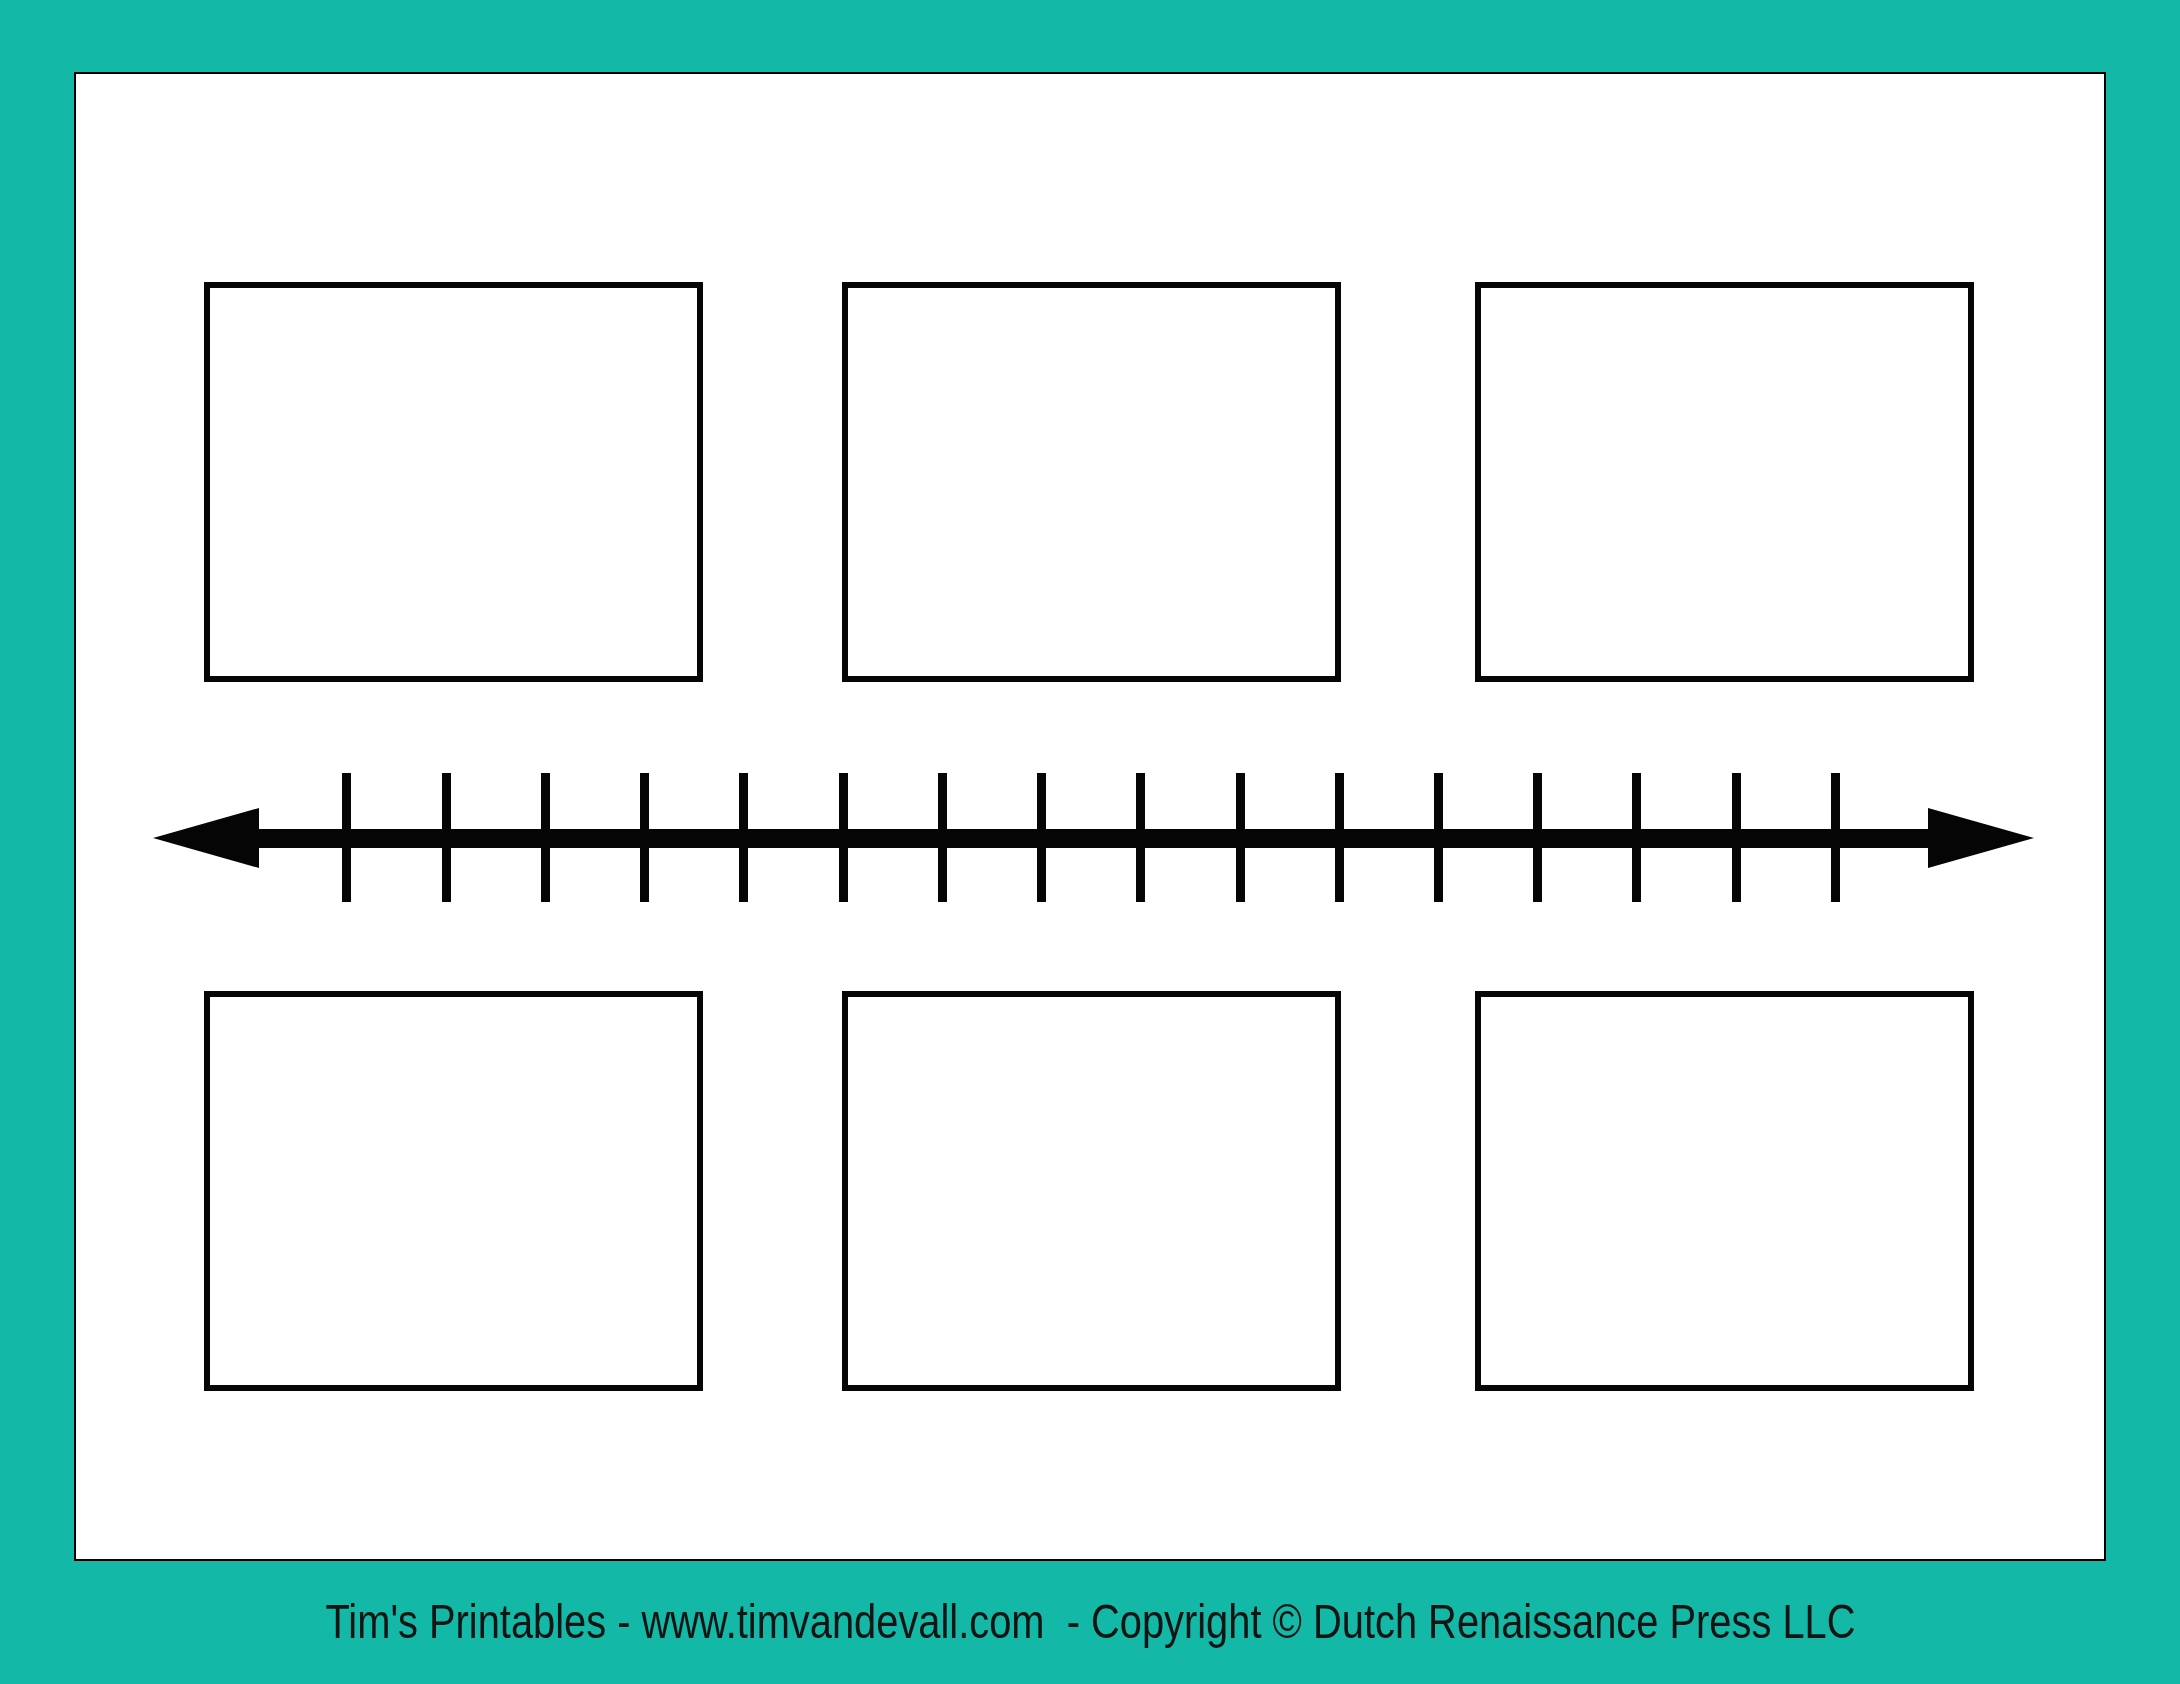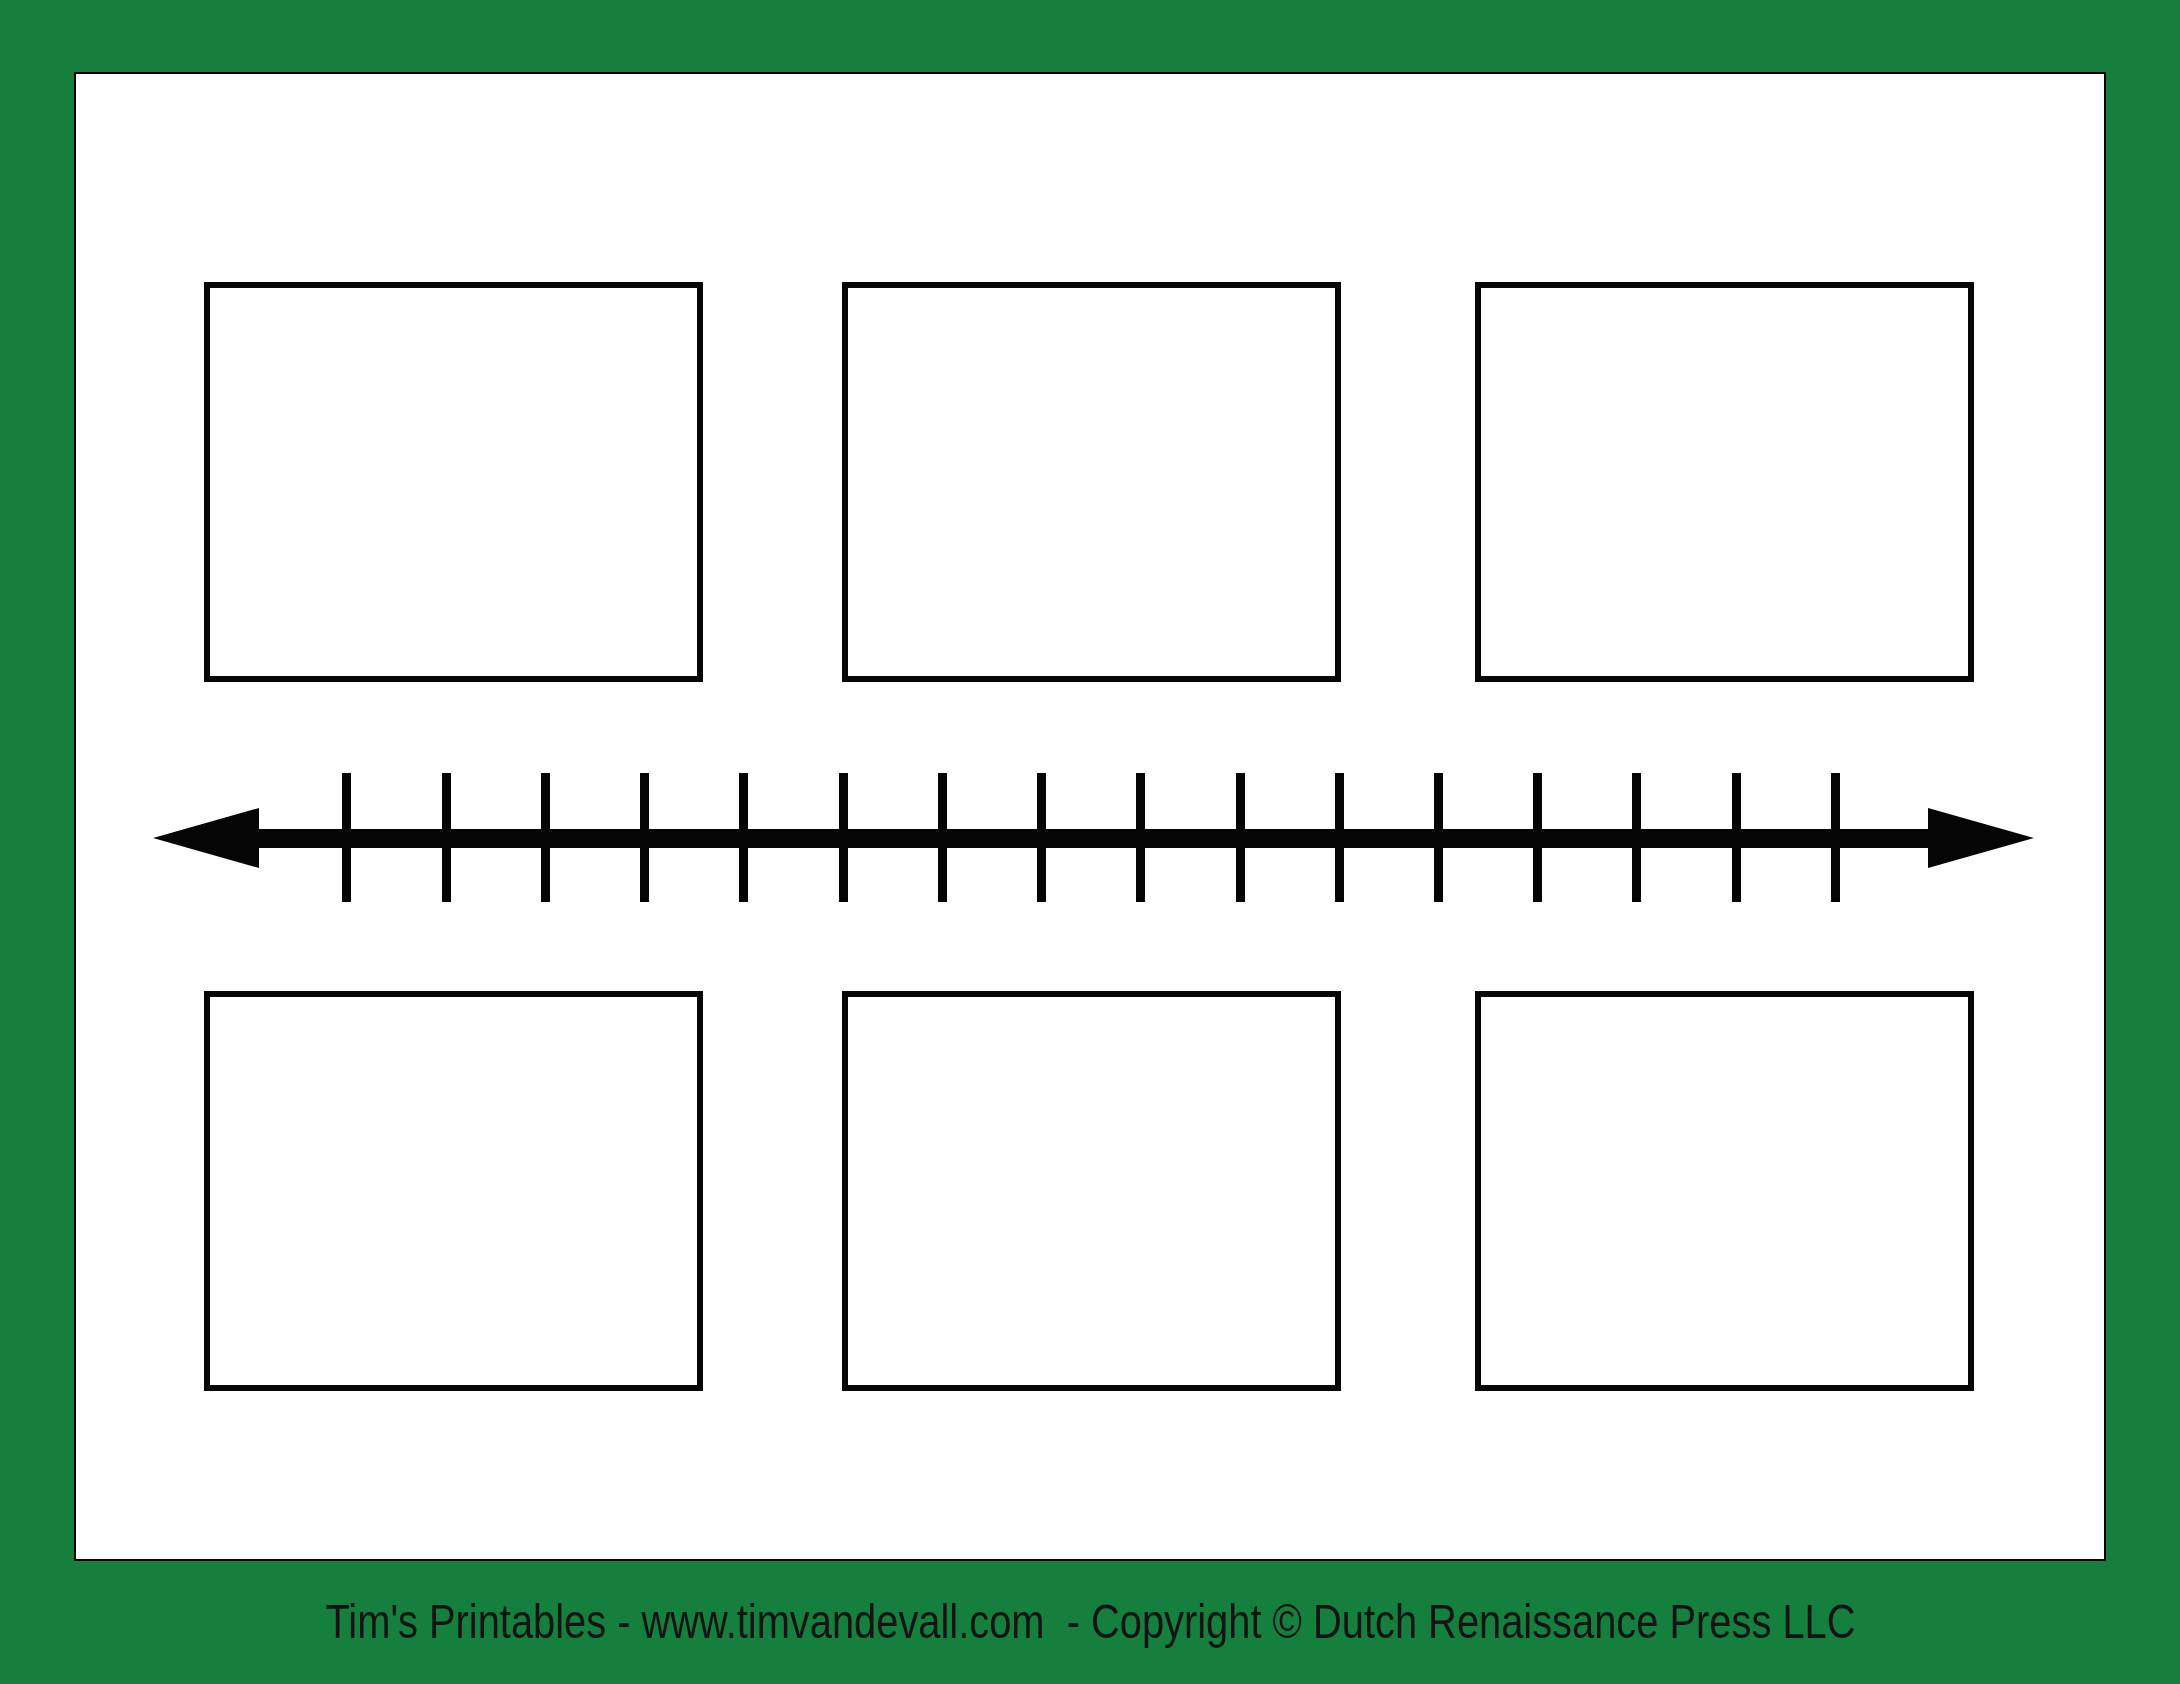--- a/index.html
+++ b/index.html
@@ -1,20 +1,20 @@
 <!DOCTYPE html>
 <html style="font-size:13.6px"><head>
 <meta charset="utf-8">
 <style>
   html, body { margin: 0; padding: 0; background: #ffffff; }
   .screen {
     position: relative;
     width: 2181px;
     height: 1685px;
-    background: #15803d;
+    background: #14b8a6;
     overflow: hidden;
     font-family: "Liberation Sans", sans-serif;
   }
   .page-border {
     position: absolute;
     left: 74px; top: 72px;
     width: 2032px; height: 1489px;
     border: 2.6px solid #000000;
     box-sizing: border-box;
     background: #ffffff;

